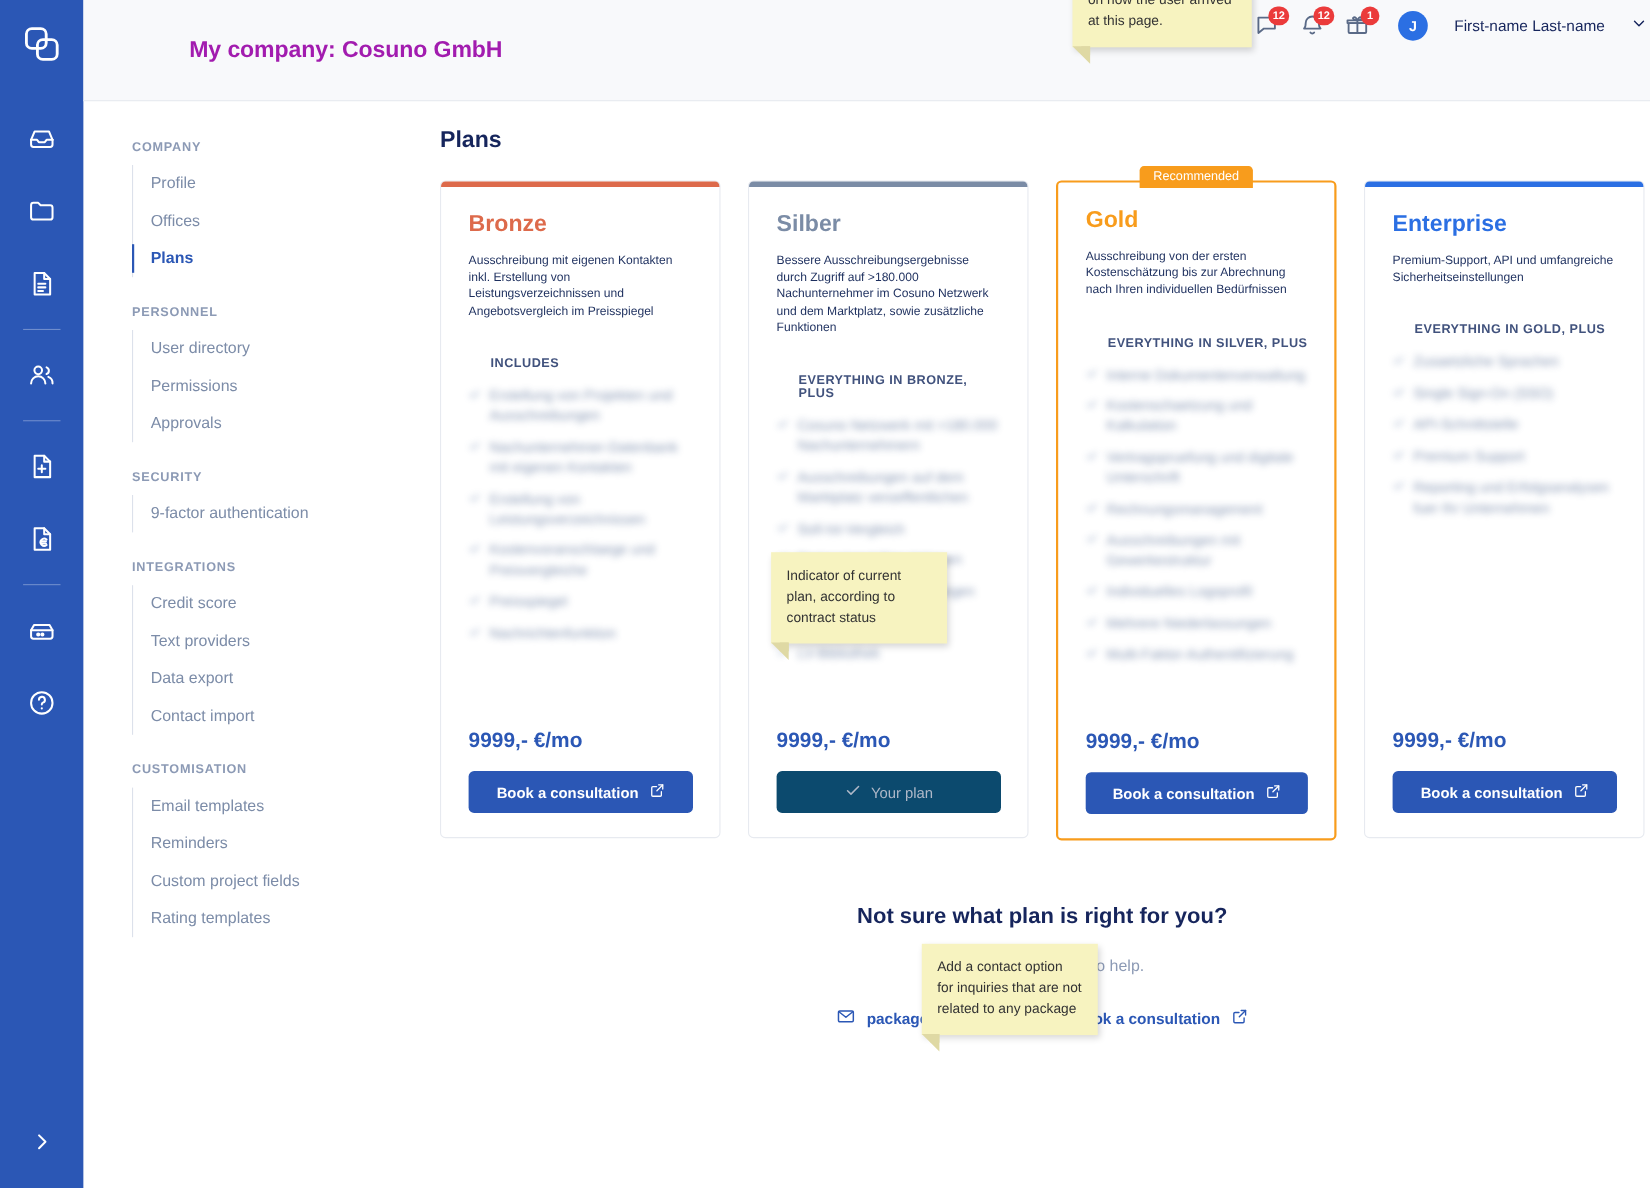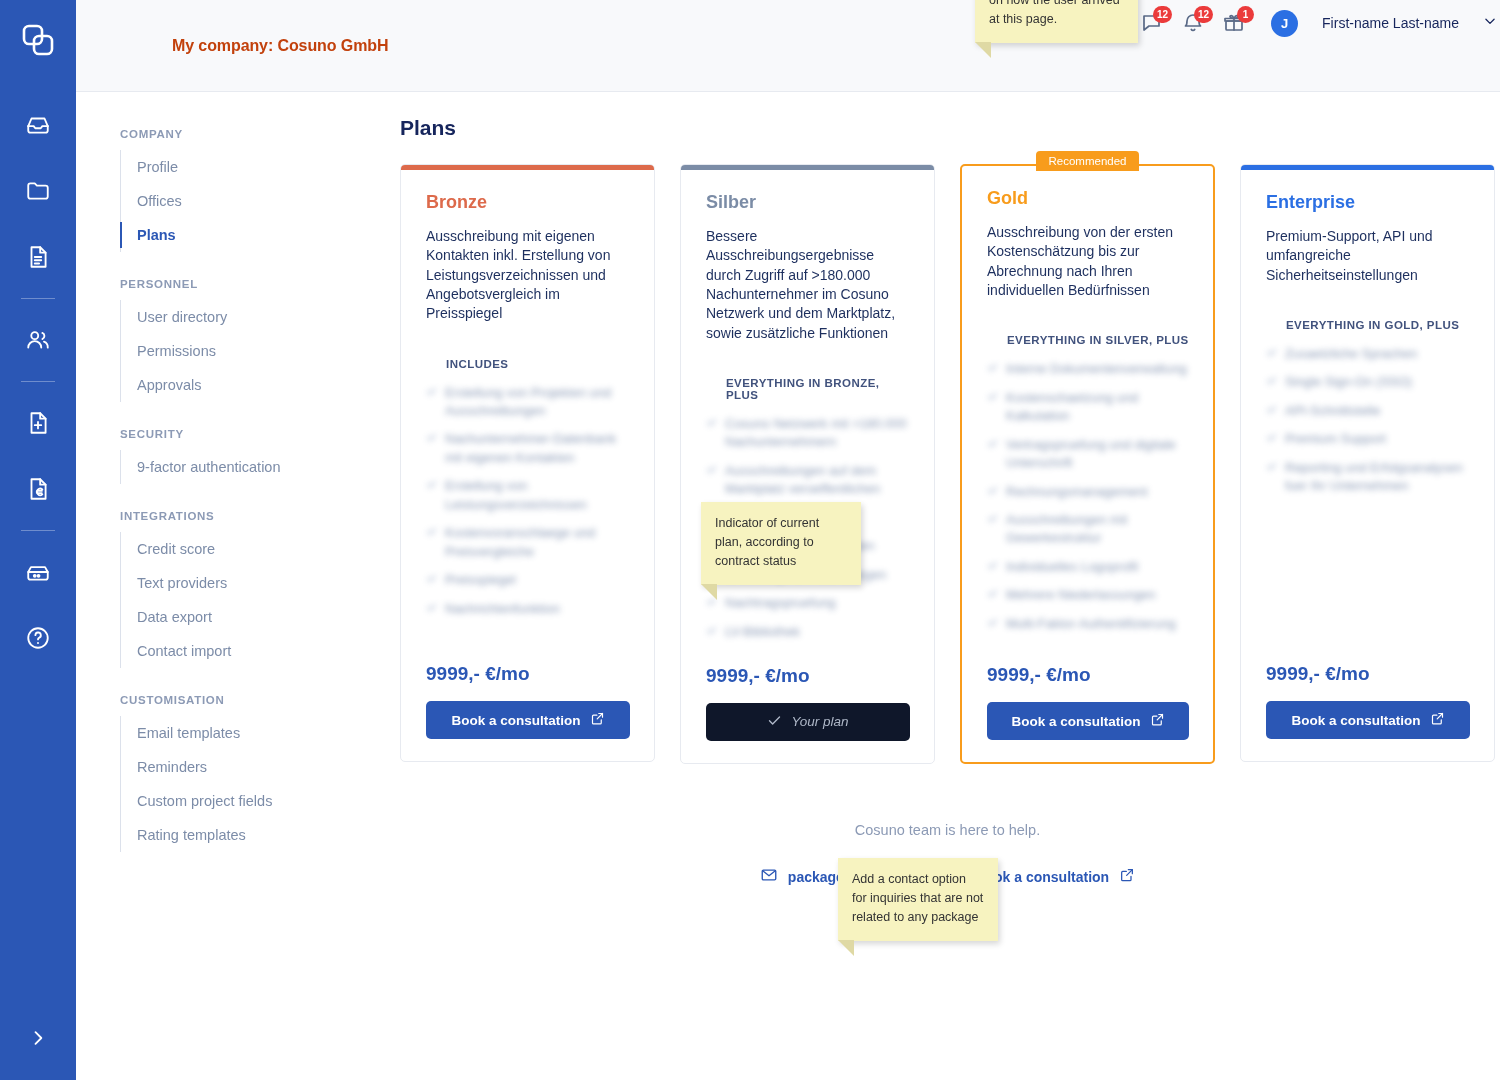--- a/index.html
+++ b/index.html
@@ -25,21 +25,21 @@
   .rail-sep { width: 34px; height: 1px; background: rgba(255,255,255,0.32); margin: 8px 0; }
   .rail-expand { position: absolute; bottom: 32px; left: 0; width: 76px; display: flex; justify-content: center; cursor: pointer; }
 
   
   .pane { flex: 1; height: 1080px; position: relative; background: #fff; }
 
   .topbar {
     height: 92px; background: #F8F9FB; border-bottom: 1px solid #E7EAF0;
     display: flex; align-items: center; padding: 0 26px 0 96px; position: relative;
   }
-  .topbar-title { font-size: 16px; font-weight: bold; color: #c2410c; letter-spacing: -0.1px; }
+  .topbar-title { font-size: 21px; font-weight: bold; color: #a21caf; letter-spacing: -0.1px; }
   .topbar-right {
     position: absolute; right: 26px; top: 0; height: 46px;
     display: flex; align-items: center; gap: 17px;
   }
   .notif { position: relative; width: 24px; height: 24px; cursor: pointer; }
   .badge {
     position: absolute; top: -5px; right: -8px; min-width: 17px; height: 17px;
     border-radius: 9px; background: #EB3B3B; color: #fff;
     font-size: 10px; font-weight: bold; line-height: 17px; text-align: center; padding: 0 4px;
   }
@@ -83,41 +83,41 @@
   .card-top { height: 5px; border-radius: 4px 4px 0 0; }
   .card.highlight {
     border: 2px solid #F89C1C; min-height: 600px;
   }
   .rec-badge {
     position: absolute; top: -15px; left: 50%; transform: translateX(-50%);
     background: #F89C1C; color: #fff; font-size: 11.5px;
     padding: 4px 13px; border-radius: 4px 4px 0 0; white-space: nowrap;
   }
   .card-body { padding: 22px 24px 22px 25px; display: flex; flex-direction: column; flex: 1; }
-  .card-name { font-size: 18px; font-weight: bold; margin-bottom: 14px; }
-  .card-desc { font-size: 14px; line-height: 1.38; color: #1D2F5E; }
+  .card-name { font-size: 21px; font-weight: bold; margin-bottom: 14px; }
+  .card-desc { font-size: 11px; line-height: 1.38; color: #1D2F5E; }
   .card-incl {
     font-size: 11.5px; font-weight: bold; letter-spacing: 0.45px; color: #41527D;
     margin-top: 34px; margin-bottom: 14px; margin-left: 20px;
   }
   .feat-list { flex: 1; }
   .feat {
     display: flex; gap: 8px; font-size: 13px; line-height: 1.42; color: #415A87;
     margin-bottom: 10px; filter: blur(3.2px); opacity: 0.62; user-select: none;
   }
   .feat .tick { flex: 0 0 auto; }
   .price { font-size: 19px; font-weight: bold; color: #2B57B5; margin: 14px 0 16px 0; }
   .btn {
     height: 38px; border-radius: 5px; background: #2B57B5; color: #fff;
     font-size: 13.5px; font-weight: bold; display: flex; align-items: center;
     justify-content: center; gap: 9px; cursor: pointer; border: none; width: 100%;
     font-family: "Liberation Sans", sans-serif;
   }
   .btn.disabled {
-    background: #0f172a; color: #AFB8C8; font-weight: normal; cursor: default; font-style: italic;
+    background: #0c4a6e; color: #AFB8C8; font-weight: normal; cursor: default;
   }
 
   
   .footer { text-align: center; margin-top: 58px; }
   .footer-h { font-size: 20px; font-weight: bold; color: #16255C; }
   .footer-sub { font-size: 14.5px; color: #8C9AB5; margin-top: 26px; }
   .footer-links {
     display: flex; justify-content: center; gap: 40px; margin-top: 28px;
     font-size: 14px; font-weight: bold; color: #2B57B5;
   }
@@ -518,20 +518,21 @@
                       <path d="M14 4h6v6"></path>
                       <path d="M20 4l-8.5 8.5"></path>
                       <path d="M18 14v5a1.6 1.6 0 0 1-1.6 1.6H5.6A1.6 1.6 0 0 1 4 19V8.2A1.6 1.6 0 0 1 5.6 6.6H11"></path>
                     </svg></span>
                 </button>
               </div>
             </div>
           </div>
 
         <div class="footer">
+          <div class="footer-h">Not sure what plan is right for you?</div>
           <div class="footer-sub">Cosuno team is here to help.</div>
           <div class="footer-links">
             <div class="footer-link">
               <span>
                 <svg width="18" height="18" viewBox="0 0 24 24" fill="none" stroke="#2B57B5" stroke-width="1.8" stroke-linecap="round" stroke-linejoin="round">
                   <rect x="3" y="5.5" width="18" height="13" rx="1.5"></rect>
                     <path d="M3.6 6.4L12 13l8.4-6.6"></path>
                 </svg>
               </span>
               <span>packages@cosuno.de</span>

